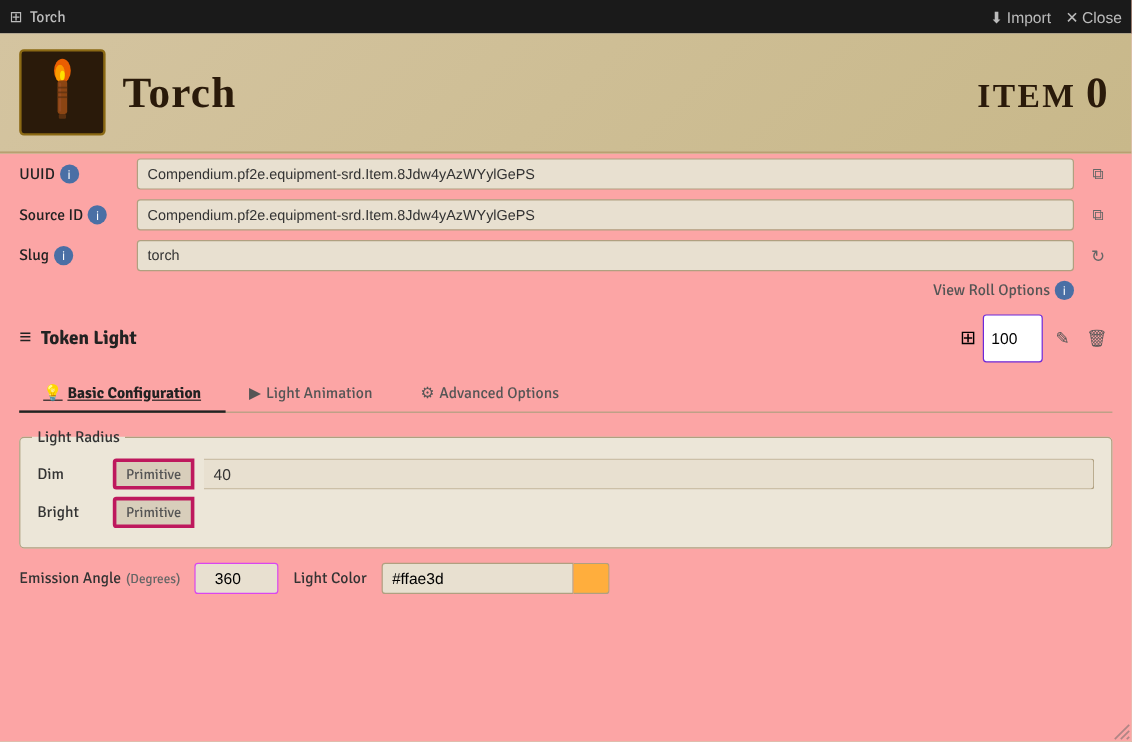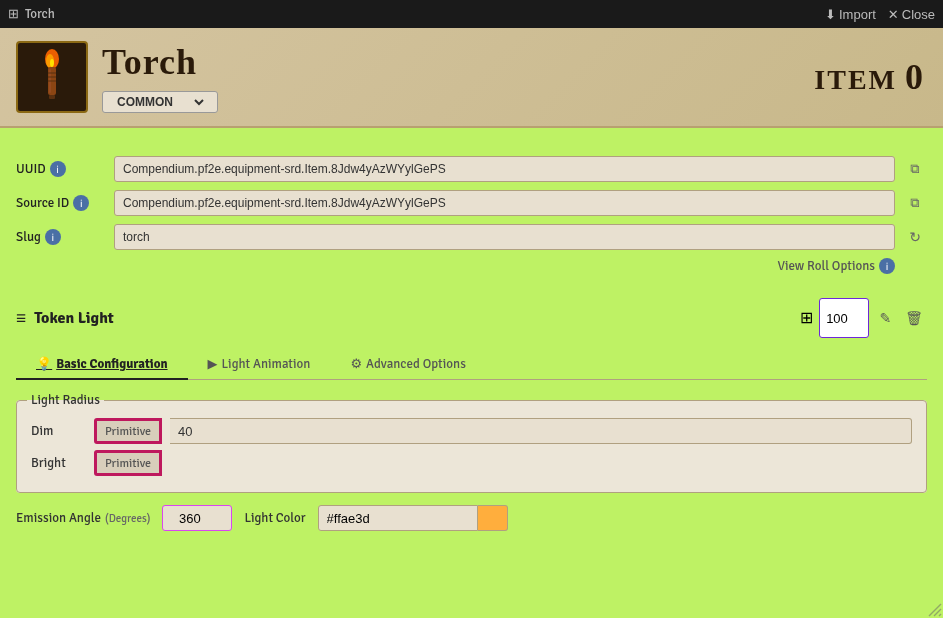--- a/index.html
+++ b/index.html
@@ -161,23 +161,23 @@
     }
     .tab.active {
       color: #8b1a1a;
       border-bottom: 3px solid #8b1a1a;
       font-weight: bold;
     }
 
     
     #content {
       flex: 1;
-      padding: 28px 16px;
+      padding: 4px 16px;
       overflow-y: auto;
-      background: #bef264;
+      background: #fca5a5;
     }
 
     
     .form-row {
       display: flex;
       align-items: center;
       margin-bottom: 8px;
       gap: 8px;
     }
     .form-label {
@@ -236,21 +236,21 @@
       color: #666;
       font-size: 14px;
     }
 
     
     .view-roll-row {
       display: flex;
       justify-content: flex-end;
       align-items: center;
       gap: 4px;
-      margin-bottom: 24px;
+      margin-bottom: 12px;
       padding-right: 32px;
     }
     .view-roll-link {
       color: #555;
       font-size: 13px;
       cursor: pointer;
     }
 
     
     .section-header {
@@ -469,23 +469,20 @@
         <line x1="26" y1="26" x2="34" y2="26" stroke="#5a3010" stroke-width="1.5" opacity="0.7"></line>
         <line x1="26" y1="30" x2="34" y2="30" stroke="#5a3010" stroke-width="1.5" opacity="0.7"></line>
         <line x1="26" y1="34" x2="34" y2="34" stroke="#5a3010" stroke-width="1.5" opacity="0.7"></line>
 
         <rect x="27" y="48" width="6" height="4" rx="1" fill="#5a3010"></rect>
       </svg>
     </div>
 
     <div id="item-title-area">
       <div id="item-title">Torch</div>
-      <div id="rarity-badge">
-        <select><option value="COMMON">COMMON</option><option value="UNCOMMON">UNCOMMON</option><option value="RARE">RARE</option><option value="UNIQUE">UNIQUE</option></select>
-      </div>
     </div>
 
     <div id="item-level-area">
       <span id="item-type-label">Item</span>
       <span id="item-level-value">0</span>
     </div>
   </div>
 
 
   <div id="content">

